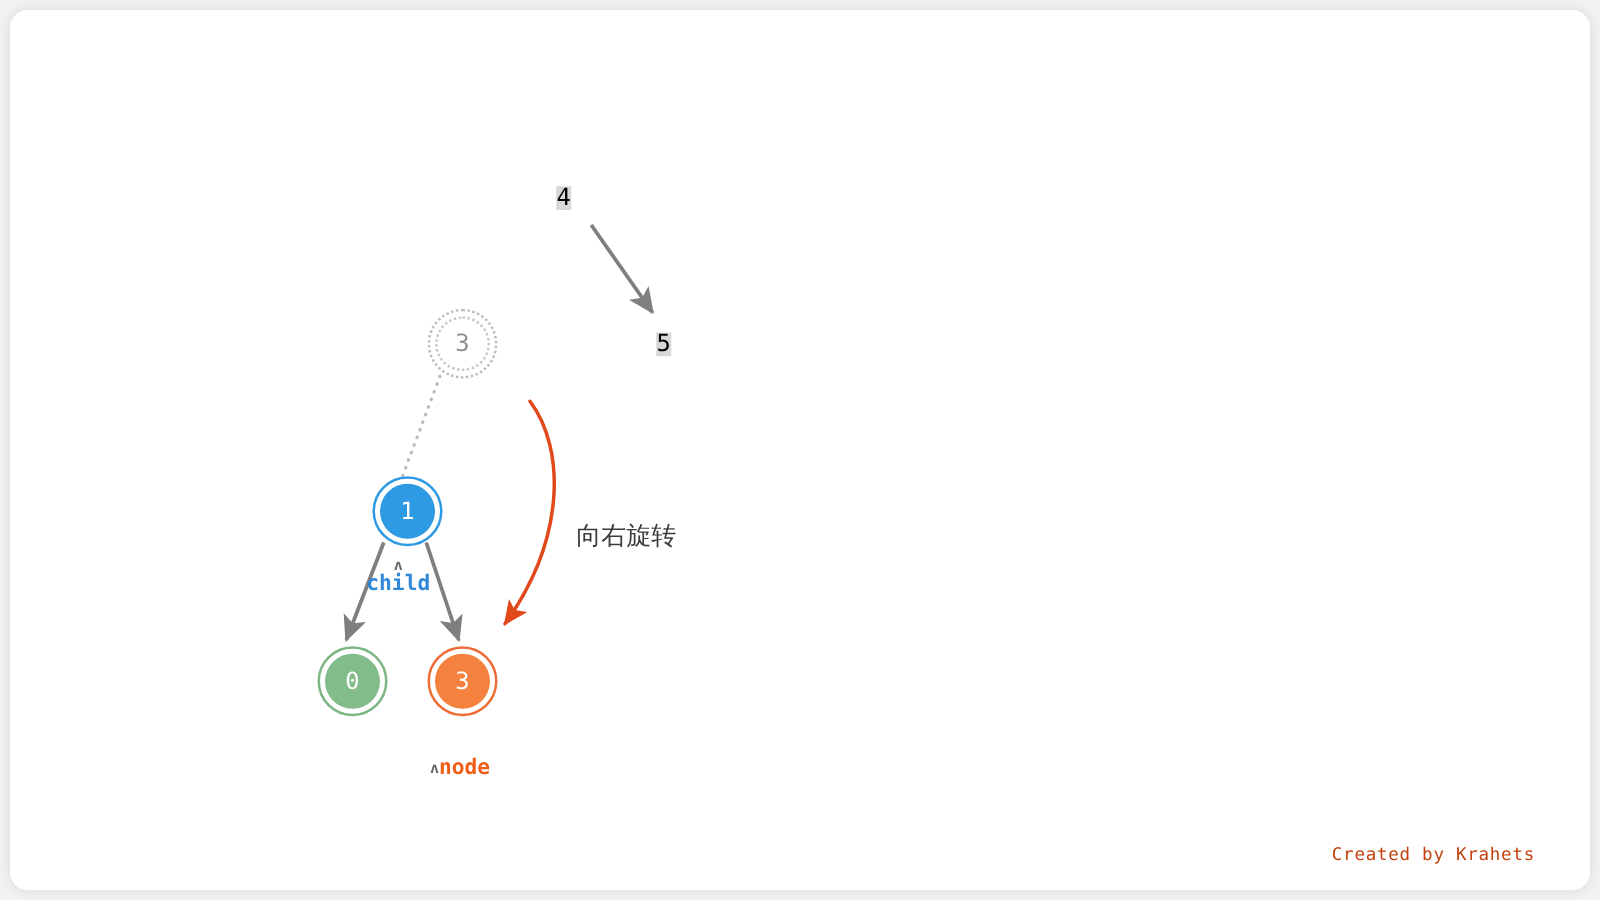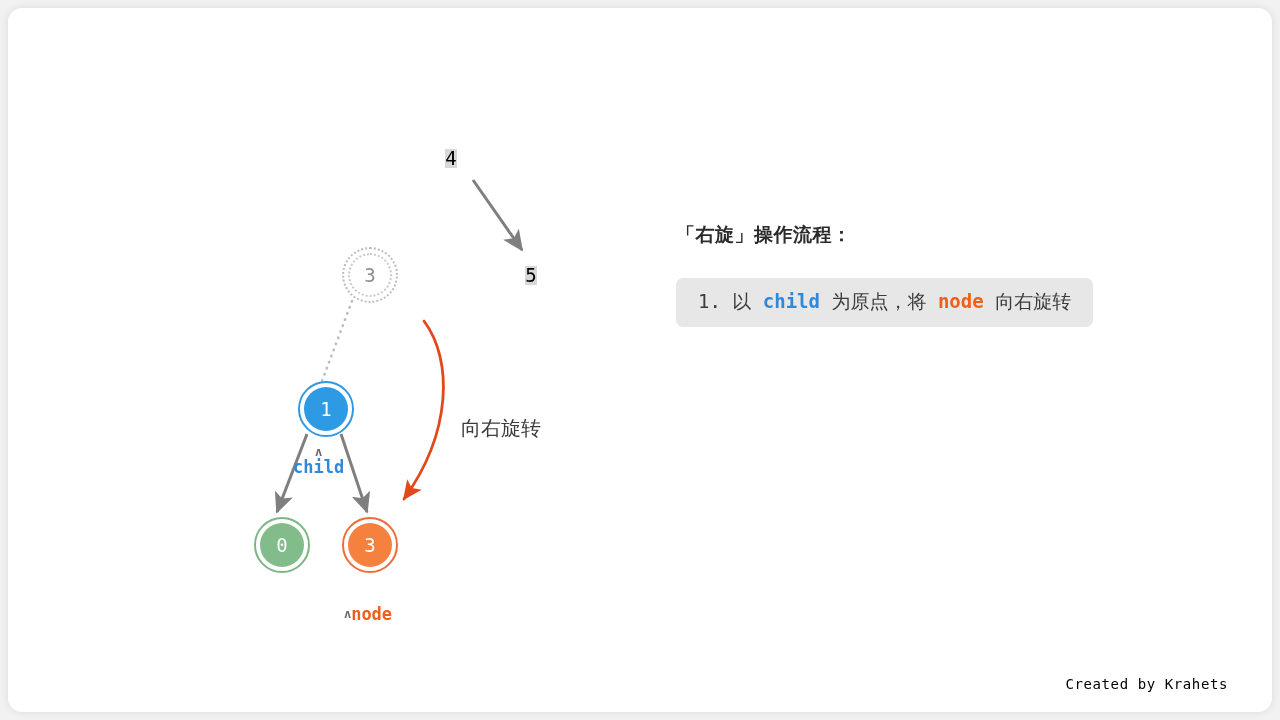--- a/index.html
+++ b/index.html
@@ -142,21 +142,21 @@
     line-height: 1.15;
   }
   .step-box .kw-child { color: #2f88d8; font-weight: bold; }
   .step-box .kw-node  { color: #ef5f17; font-weight: bold; }
 
   
   #watermark {
     position: absolute;
     right: 52px;
     bottom: 28px;
-    color: #000000;
+    color: #c2410c;
     font-family: "DejaVu Sans Mono", "Liberation Mono", monospace;
     font-size: 14px;
     letter-spacing: 0.6px;
     user-select: none;
   }
 </style>
 </head>
 <body>
 
 <div id="page">
@@ -212,27 +212,15 @@
     <span>child</span>
   </div>
 
   <div class="ptr node" style="left:340px; top:586px;">
     <span class="caret">ʌ</span>
     <span>node</span>
   </div>
 
   <div class="rotate-label" style="left:461px; top:415px;">向右旋转</div>
 
-  <div id="panel">
-    <div id="panel-title">「右旋」操作流程：</div>
-
-    <div class="step-box">
-      <span>1.</span>
-      <span>以</span>
-      <span class="kw-child">child</span>
-      <span>为原点，将</span>
-      <span class="kw-node">node</span>
-      <span>向右旋转</span>
-    </div>
-  </div>
 
   <div id="watermark">Created by Krahets</div>
 </div>
 
 </body></html>

